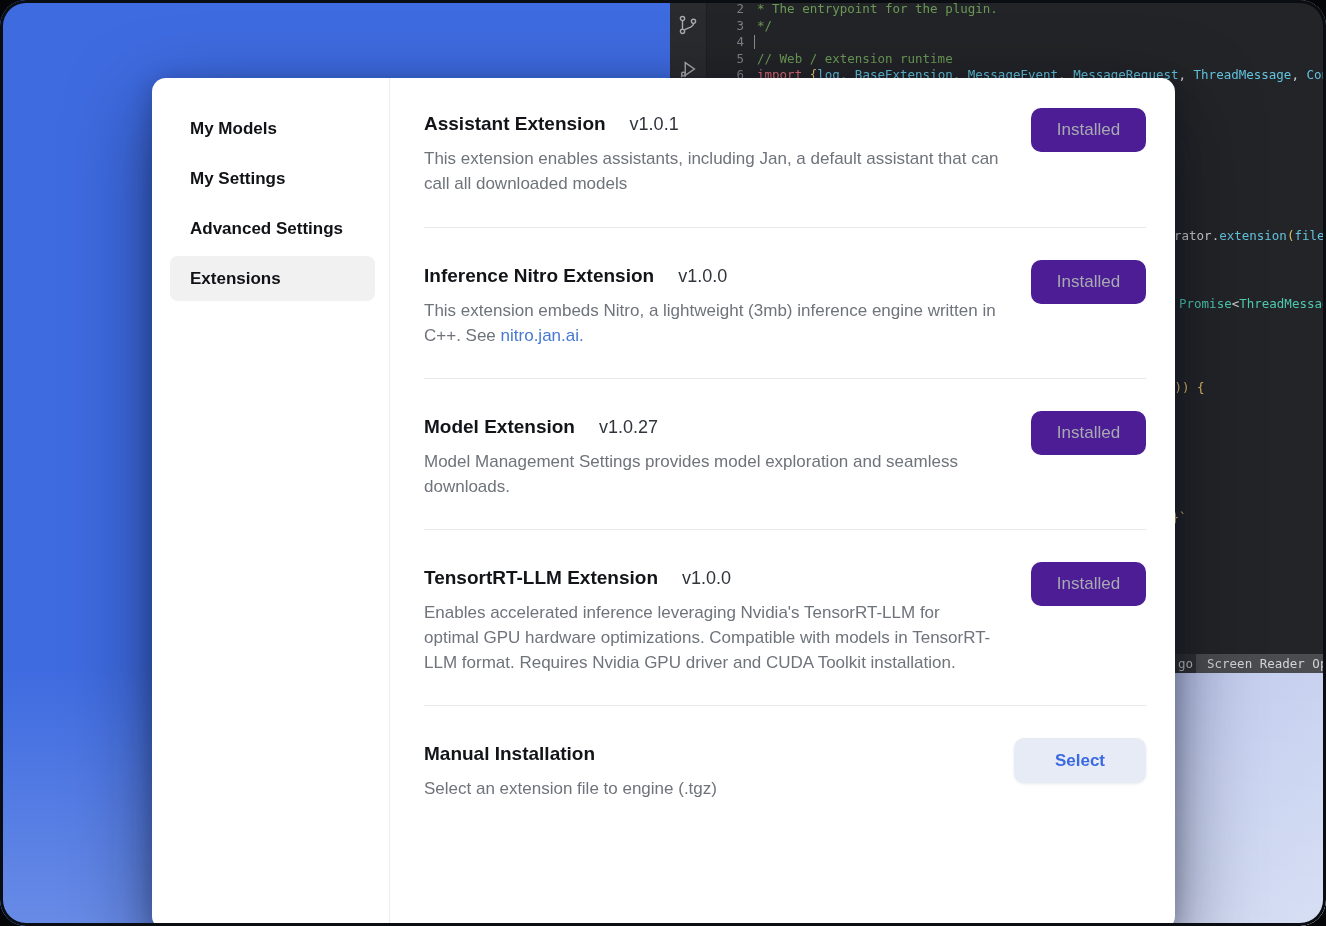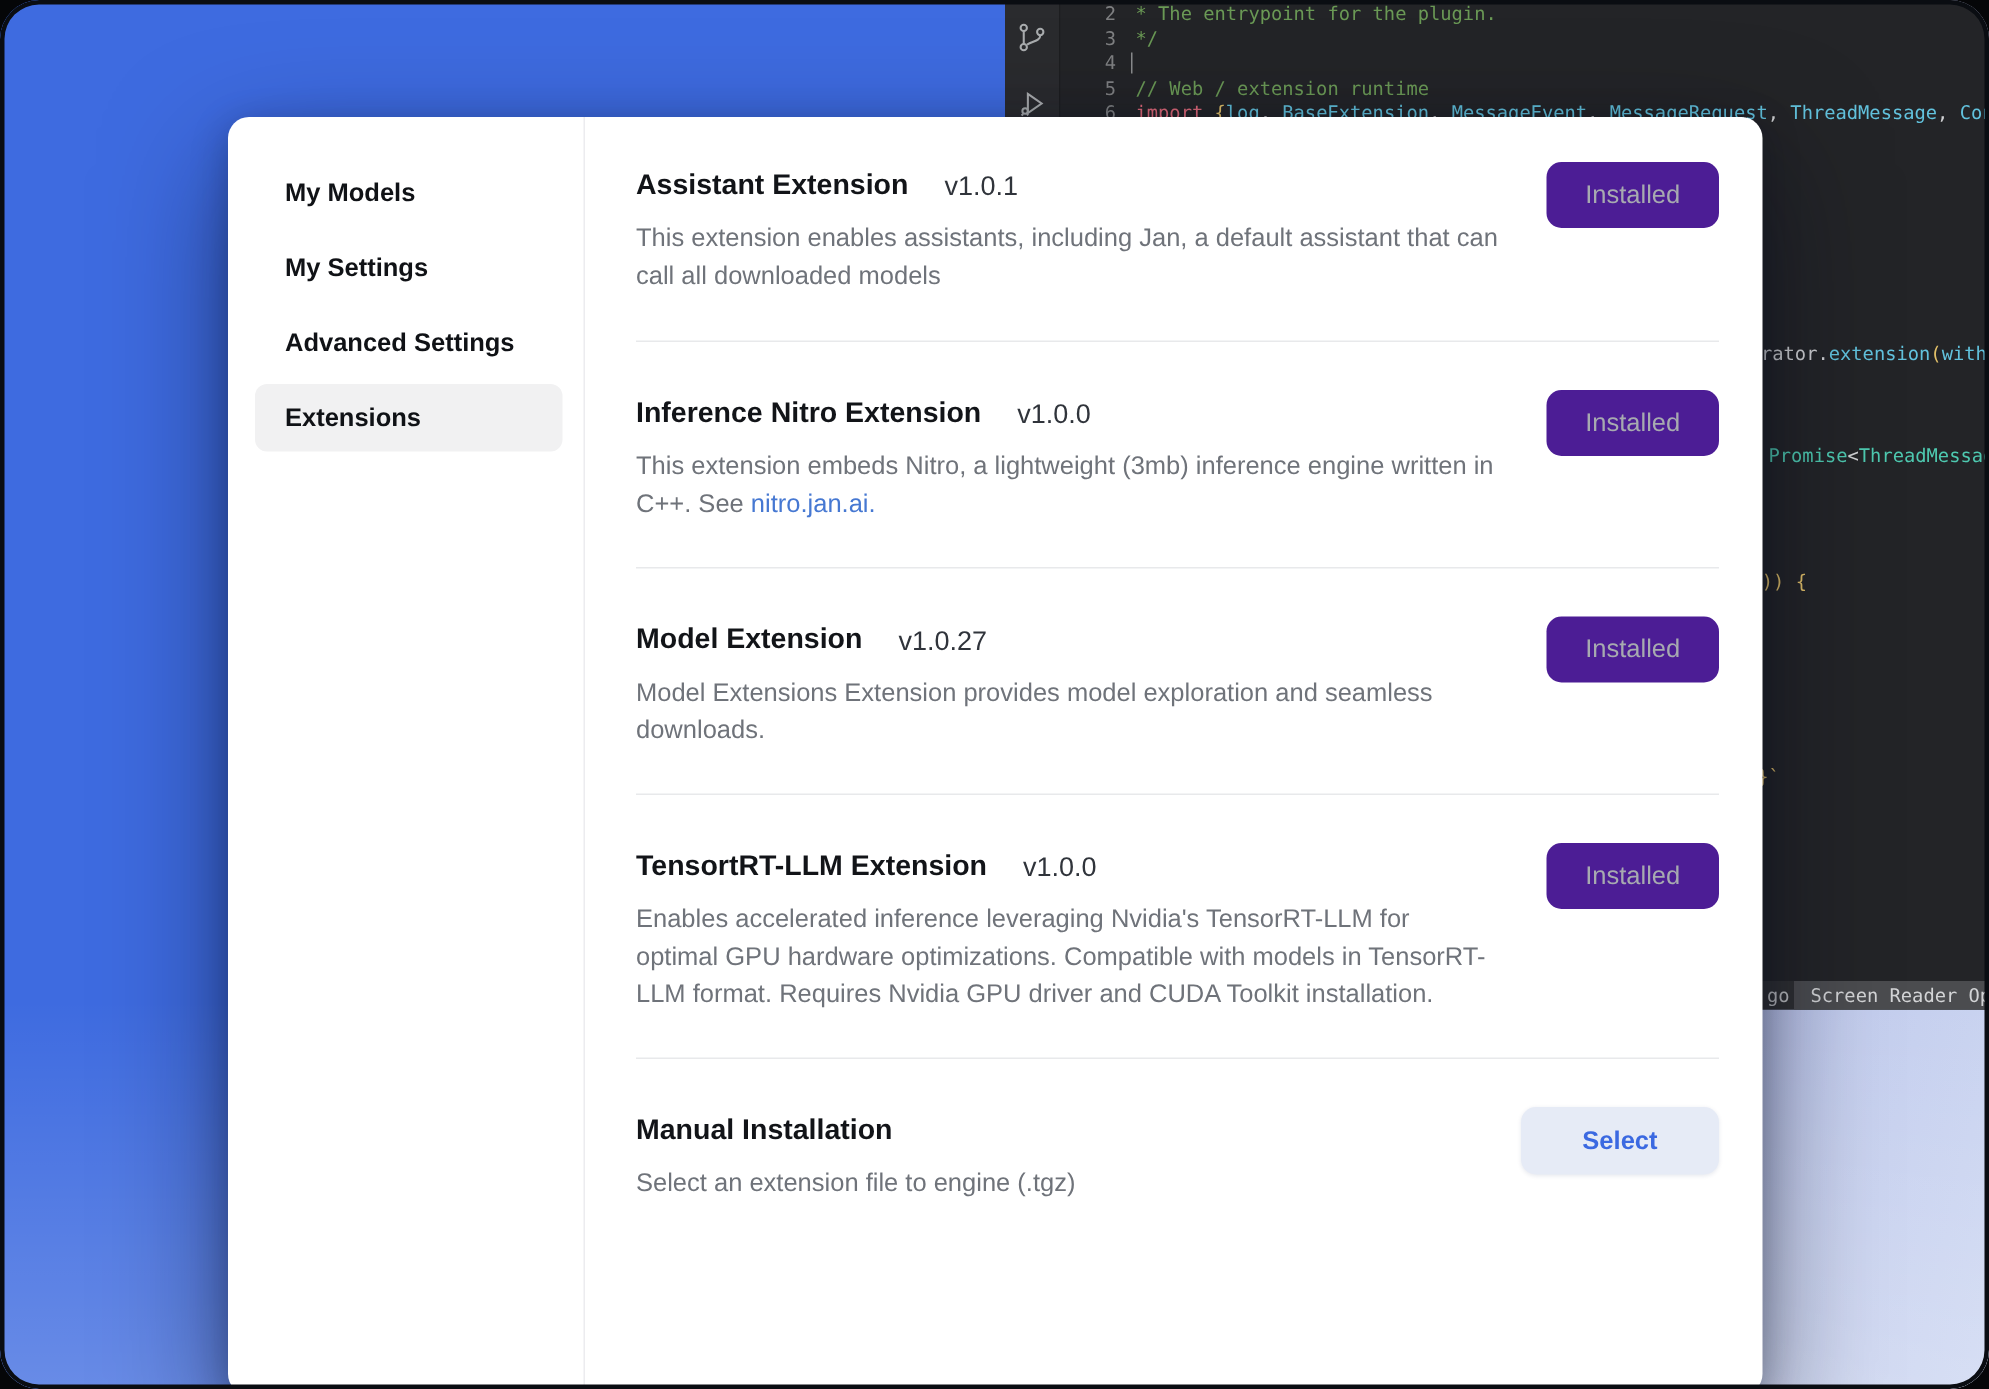--- a/index.html
+++ b/index.html
@@ -82,21 +82,21 @@
         </svg>
       </div>
 
       <div class="code-line" style="top:1px"><span class="ln">2</span><span class="lt"><span class="tok-comment">* The entrypoint for the plugin.</span></span></div>
       <div class="code-line" style="top:18px"><span class="ln">3</span><span class="lt"><span class="tok-comment">*/</span></span></div>
       <div class="code-line" style="top:34px"><span class="ln">4</span><span class="lt"></span></div>
       <div class="code-line" style="top:51px"><span class="ln">5</span><span class="lt"><span class="tok-comment">// Web / extension runtime</span></span></div>
       <div class="code-line" style="top:67px"><span class="ln">6</span><span class="lt"><span class="tok-kw tok-u">import </span><span class="tok-brace">{</span><span class="tok-id tok-u">log</span><span class="tok-fg">, </span><span class="tok-id tok-u">BaseExtension</span><span class="tok-fg">, </span><span class="tok-id tok-u">MessageEvent</span><span class="tok-fg">, </span><span class="tok-id tok-u">MessageRequest</span><span class="tok-fg">, </span><span class="tok-id tok-u">ThreadMessage</span><span class="tok-fg">, </span><span class="tok-id tok-u">ContentType</span></span></div>
       <div class="cursor"></div>
 
-      <div class="frag" style="left:504px;top:228px"><span class="tok-fg">rator.</span><span class="tok-id">extension</span><span class="tok-brace">(</span><span class="tok-id">with</span><span class="tok-brace">))</span></div>
+      <div class="frag" style="left:504px;top:228px"><span class="tok-fg">rator.</span><span class="tok-id">extension</span><span class="tok-brace">(</span><span class="tok-id">file</span><span class="tok-brace">))</span></div>
       <div class="frag" style="left:509px;top:296px"><span class="tok-type">Promise</span><span class="tok-fg">&lt;</span><span class="tok-type">ThreadMessage</span></div>
       <div class="frag" style="left:497px;top:380px"><span class="tok-str">"</span><span class="tok-brace">)) </span><span class="tok-brace">{</span></div>
       <div class="frag" style="left:494px;top:510px"><span class="tok-brace tok-u">t}`</span></div>
 
       <div class="status-bar">
         <span class="status-left">go</span>
         <span class="status-segment">Screen Reader Optimize</span>
       </div>
     </div>
 
@@ -133,21 +133,21 @@
           <button class="btn btn-installed mt">Installed</button>
         </div>
         <hr class="divider after">
 
         <div class="ext-row">
           <div>
             <div class="ext-head mt-next">
               <span class="ext-name">Model Extension</span>
               <span class="ext-ver">v1.0.27</span>
             </div>
-            <p class="ext-desc">Model Extensions Extension provides model exploration and seamless downloads.</p>
+            <p class="ext-desc">Model Management Settings provides model exploration and seamless downloads.</p>
           </div>
           <button class="btn btn-installed mt">Installed</button>
         </div>
         <hr class="divider after">
 
         <div class="ext-row">
           <div>
             <div class="ext-head mt-next">
               <span class="ext-name">TensortRT-LLM Extension</span>
               <span class="ext-ver">v1.0.0</span>

